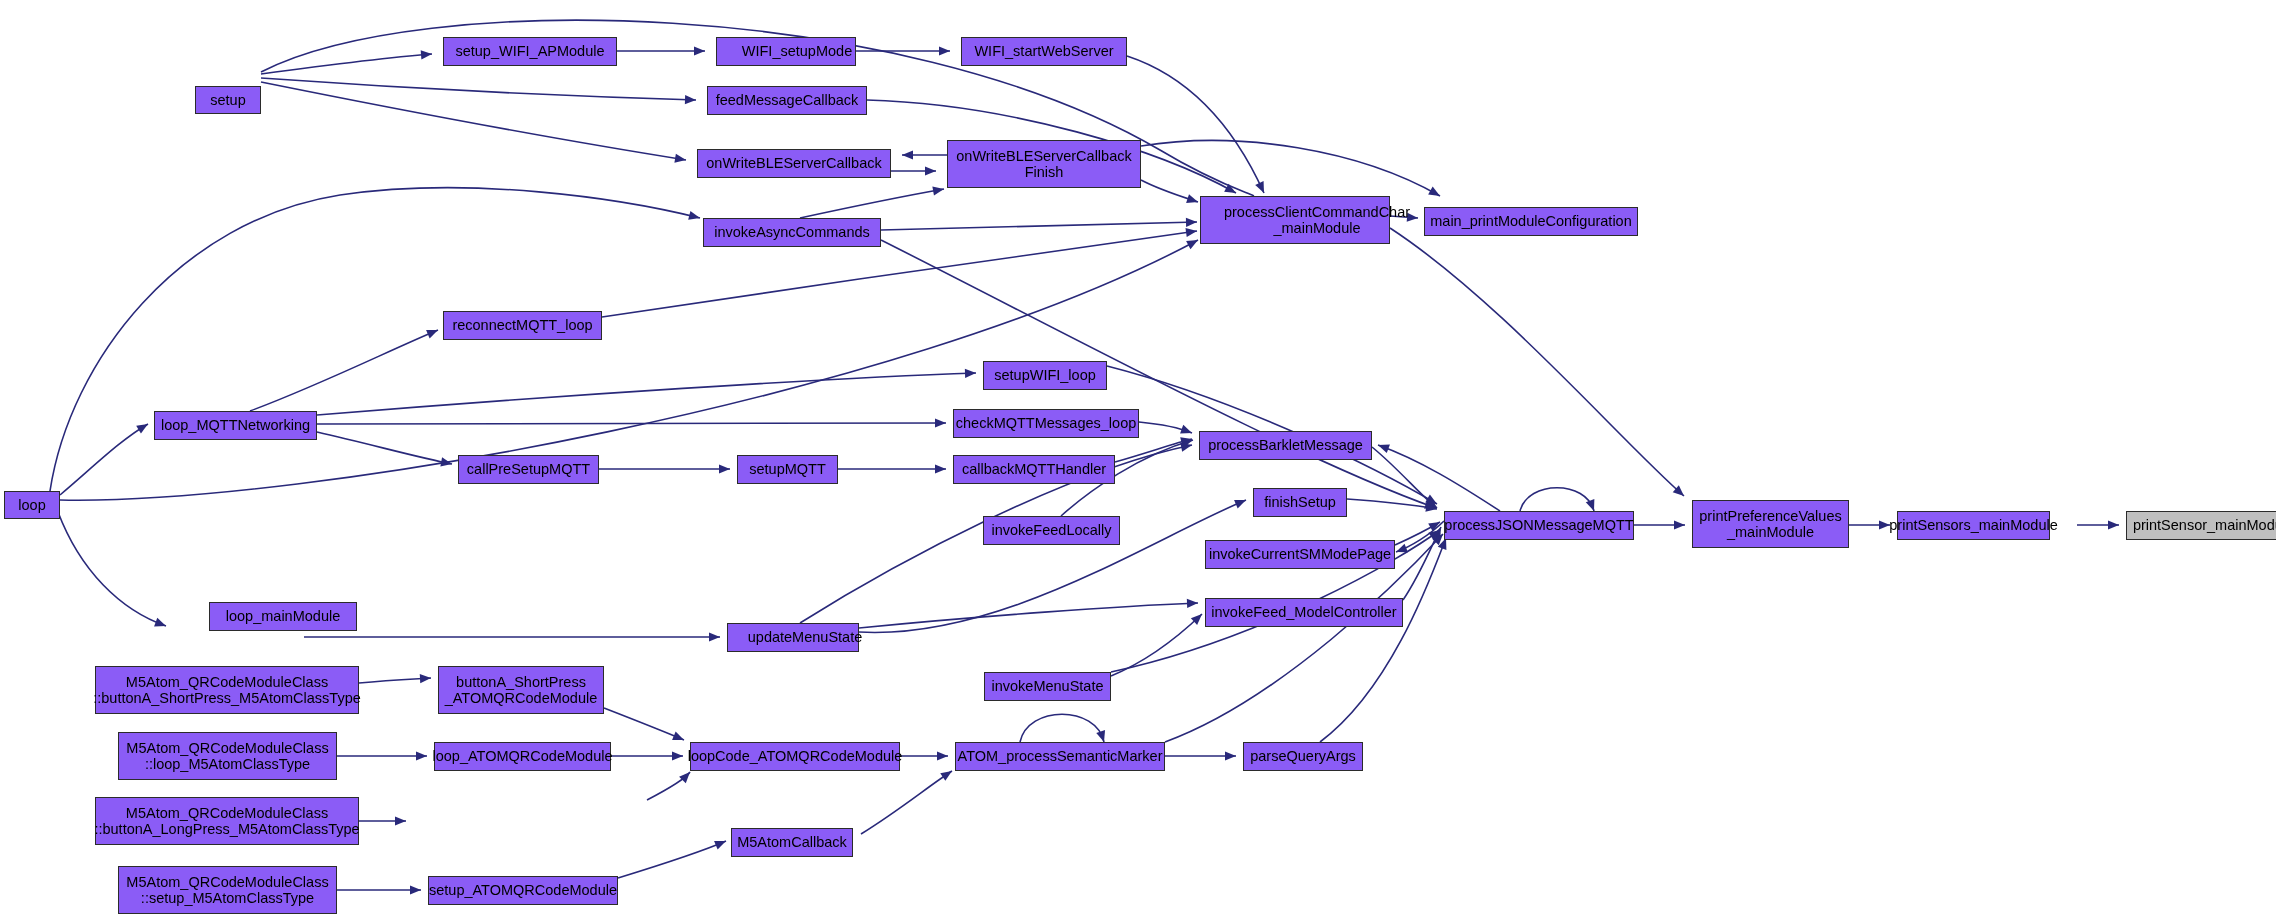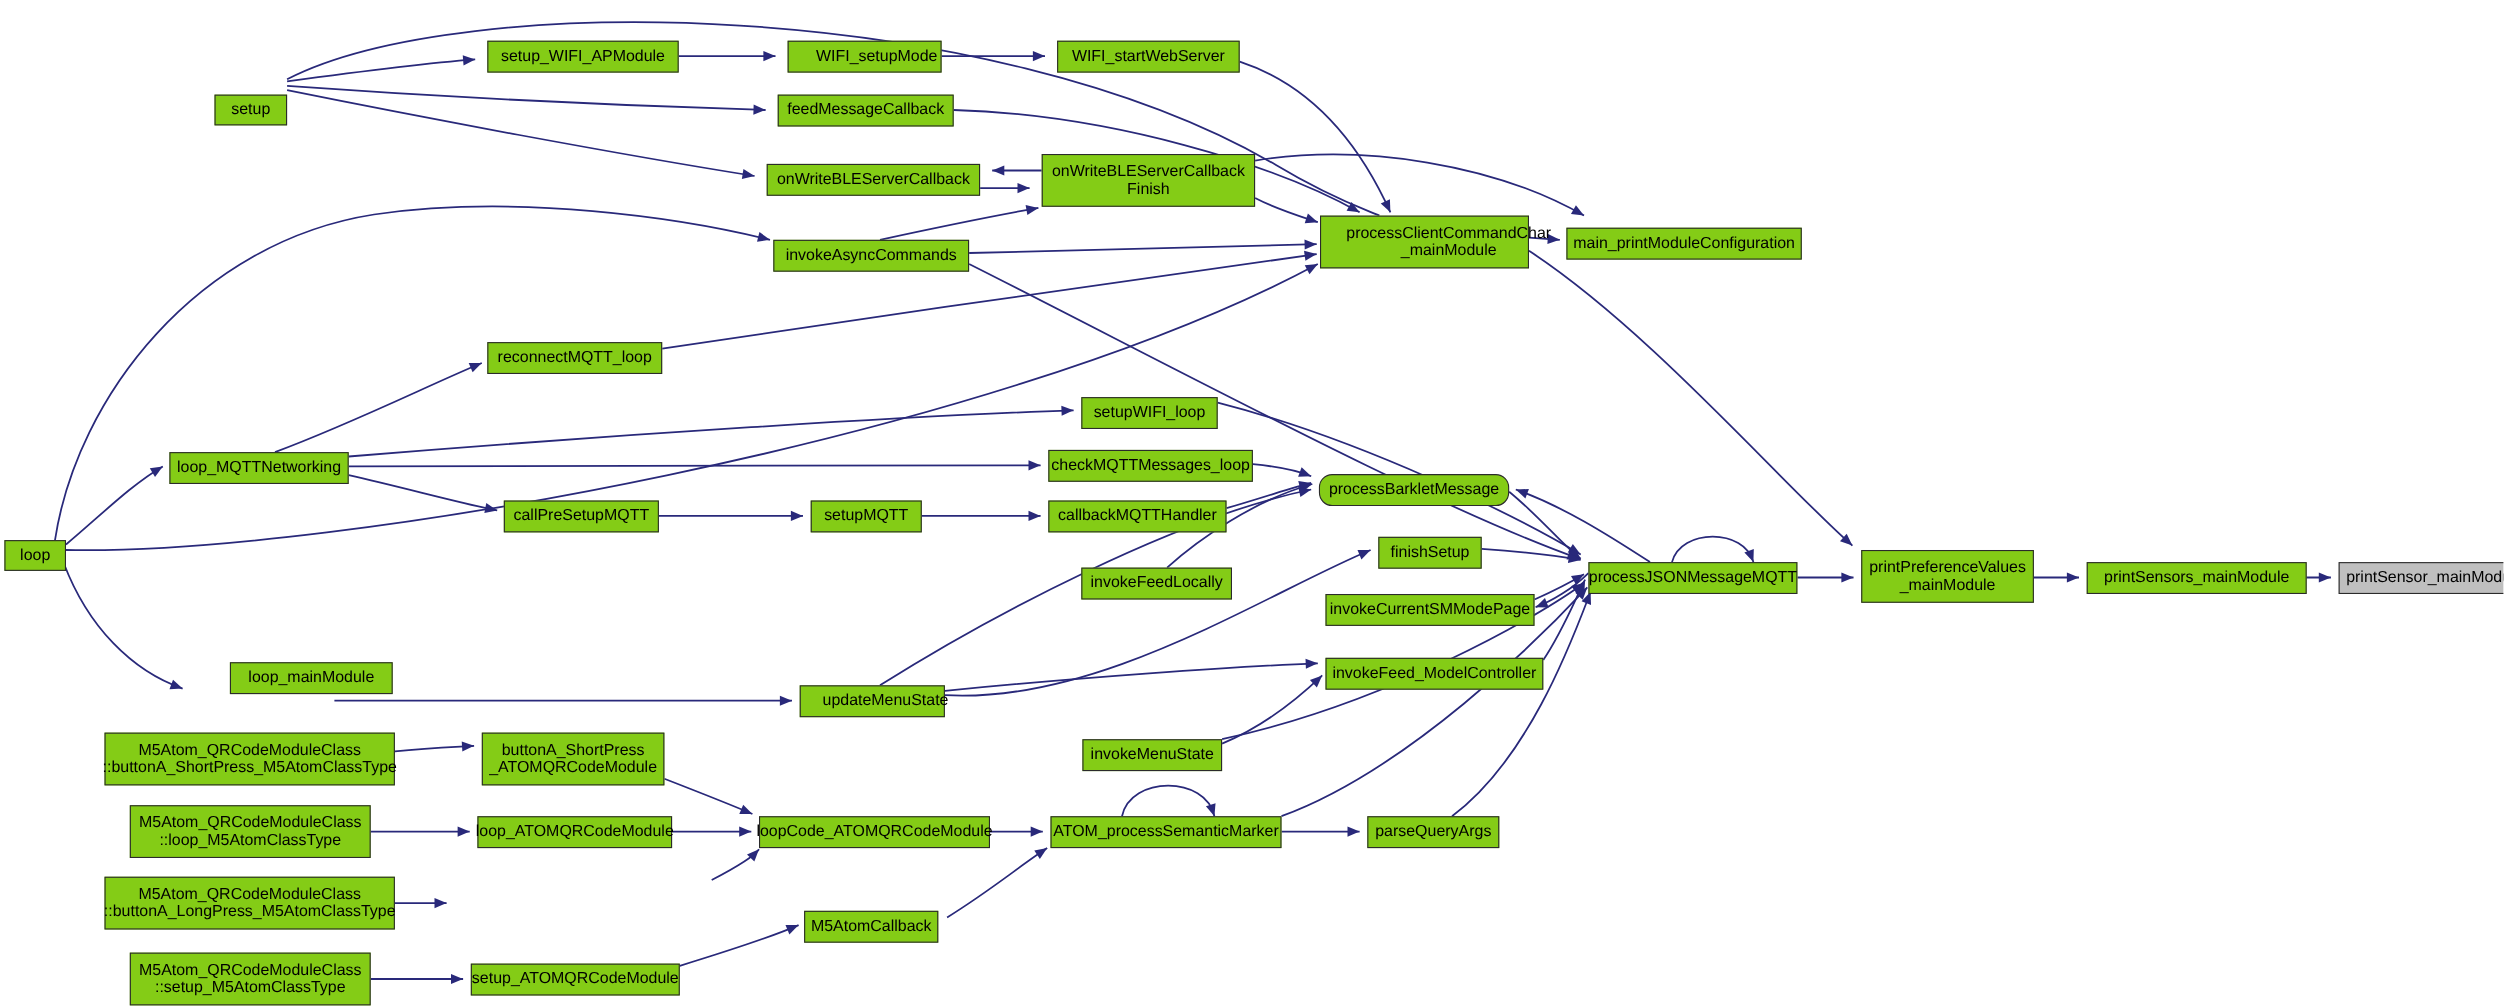--- a/index.html
+++ b/index.html
@@ -1,21 +1,21 @@
 <!DOCTYPE html>
 <html><head>
 <meta charset="utf-8">
 <title>Call Graph</title>
 <style>
   html,body{margin:0;padding:0;background:#ffffff;}
   #canvas{position:relative;width:2276px;height:915px;background:#ffffff;
           font-family:"Liberation Sans","DejaVu Sans",sans-serif;overflow:hidden;}
   #edges{position:absolute;left:0;top:0;width:2276px;height:915px;pointer-events:none;}
   .node{position:absolute;box-sizing:border-box;border:1px solid #2b2b2b;
-        background:#84cc16;color:#000000;display:flex;align-items:center;
+        background:#8b5cf6;color:#000000;display:flex;align-items:center;
         justify-content:center;text-align:center;font-size:14.5px;line-height:1.12;
         white-space:pre-line;padding:1px 4px;}
   .node.hl{background:#bfbfbf;border-color:#2b2b2b;}
 </style>
 </head>
 <body>
 
 <div id="canvas">
   <svg id="edges" xmlns="http://www.w3.org/2000/svg" viewBox="0 0 2276 915">
       <path d="M 261 72 C 420 -10 900 -2 1160 150 C 1210 180 1240 190 1254 196" fill="none" stroke="#29297a" stroke-width="1.6"></path>
@@ -155,28 +155,28 @@
     <div class="node" style="left: 1200px; top: 196px; width: 190px; height: 48px; padding-left: 48px;">processClientCommandChar
 _mainModule</div>
     <div class="node" style="left: 1424px; top: 207px; width: 214px; height: 29px;">main_printModuleConfiguration</div>
     <div class="node" style="left: 443px; top: 311px; width: 159px; height: 29px;">reconnectMQTT_loop</div>
     <div class="node" style="left: 154px; top: 411px; width: 163px; height: 29px;">loop_MQTTNetworking</div>
     <div class="node" style="left: 983px; top: 361px; width: 124px; height: 29px;">setupWIFI_loop</div>
     <div class="node" style="left: 953px; top: 409px; width: 186px; height: 29px;">checkMQTTMessages_loop</div>
     <div class="node" style="left: 458px; top: 455px; width: 141px; height: 29px;">callPreSetupMQTT</div>
     <div class="node" style="left: 737px; top: 455px; width: 101px; height: 29px;">setupMQTT</div>
     <div class="node" style="left: 953px; top: 455px; width: 162px; height: 29px;">callbackMQTTHandler</div>
-    <div class="node" style="left: 1199px; top: 431px; width: 173px; height: 29px; border-radius: 12px;">processBarkletMessage</div>
+    <div class="node" style="left: 1199px; top: 431px; width: 173px; height: 29px;">processBarkletMessage</div>
     <div class="node" style="left: 1253px; top: 488px; width: 94px; height: 29px;">finishSetup</div>
     <div class="node" style="left: 983px; top: 516px; width: 137px; height: 29px;">invokeFeedLocally</div>
     <div class="node" style="left: 1205px; top: 540px; width: 190px; height: 29px;">invokeCurrentSMModePage</div>
     <div class="node" style="left: 1444px; top: 511px; width: 190px; height: 29px;">processJSONMessageMQTT</div>
     <div class="node" style="left: 1692px; top: 500px; width: 157px; height: 48px;">printPreferenceValues
 _mainModule</div>
-    <div class="node" style="left: 1897px; top: 511px; width: 200px; height: 29px;">printSensors_mainModule</div>
+    <div class="node" style="left: 1897px; top: 511px; width: 153px; height: 29px;">printSensors_mainModule</div>
     <div class="node hl" style="left: 2126px; top: 511px; width: 175px; height: 29px;">printSensor_mainModule</div>
     <div class="node" style="left: 1205px; top: 598px; width: 198px; height: 29px;">invokeFeed_ModelController</div>
     <div class="node" style="left: 173px; top: 602px; width: 148px; height: 29px; margin-left: 36px;">loop_mainModule</div>
     <div class="node" style="left: 727px; top: 623px; width: 132px; height: 29px; padding-left: 28px;">updateMenuState</div>
     <div class="node" style="left: 984px; top: 672px; width: 127px; height: 29px;">invokeMenuState</div>
     <div class="node" style="left: 95px; top: 666px; width: 264px; height: 48px;">M5Atom_QRCodeModuleClass
 ::buttonA_ShortPress_M5AtomClassType</div>
     <div class="node" style="left: 438px; top: 666px; width: 166px; height: 48px;">buttonA_ShortPress
 _ATOMQRCodeModule</div>
     <div class="node" style="left: 118px; top: 732px; width: 219px; height: 48px;">M5Atom_QRCodeModuleClass

